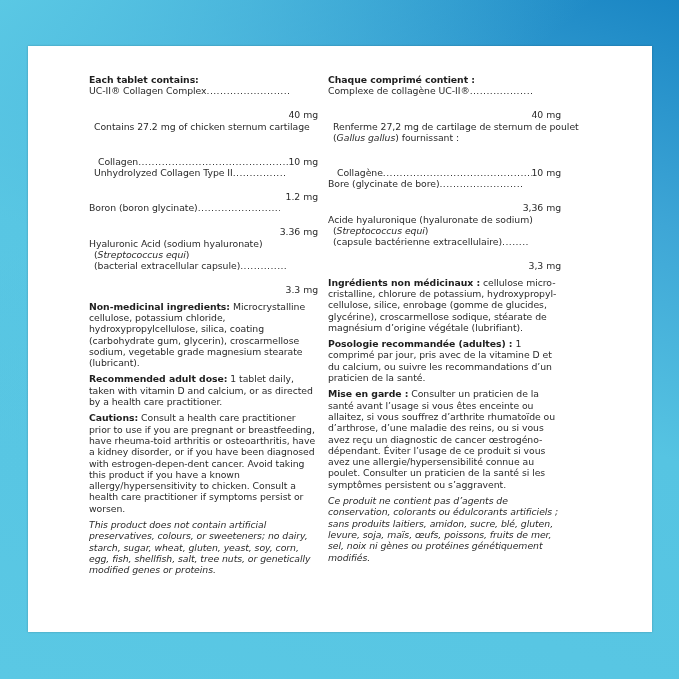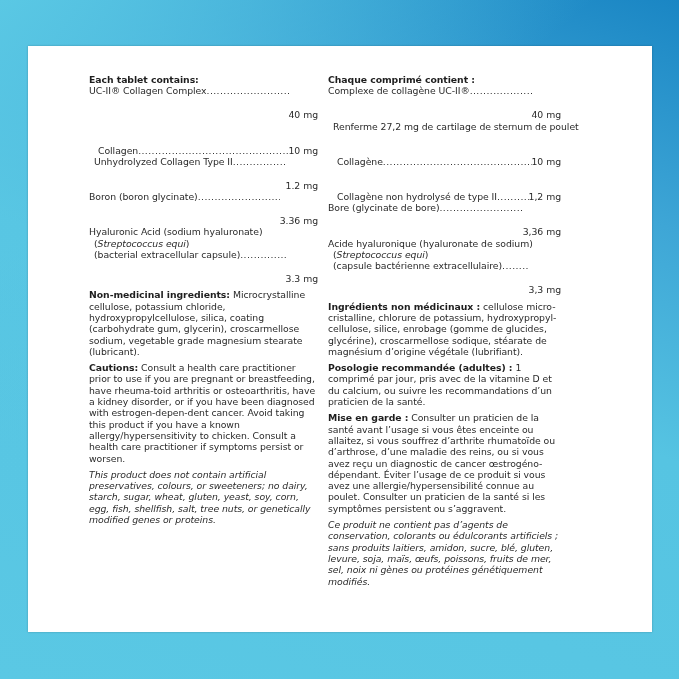--- a/index.html
+++ b/index.html
@@ -45,20 +45,21 @@
 <div class="panel"></div>
 
 <div class="col en">
   <div class="sec">
     <div class="h">Each tablet contains:</div>
     <div class="row">
       <span class="lbl">UC-II® Collagen Complex</span>
         <span class="dots"></span>
         <span class="val">40 mg</span>
     </div>
+    <div class="line i1">Contains 27.2 mg of chicken sternum cartilage</div>
     <div class="row i2">
       <span class="lbl">Collagen</span>
         <span class="dots"></span>
         <span class="val">10 mg</span>
     </div>
     <div class="row i1">
       <span class="lbl">Unhydrolyzed Collagen Type II</span>
         <span class="dots"></span>
         <span class="val">1.2 mg</span>
     </div>
@@ -70,42 +71,39 @@
     <div class="line">Hyaluronic Acid (sodium hyaluronate)</div>
     <div class="line i1"><span>(</span><span class="it">Streptococcus equi</span><span>)</span></div>
     <div class="row i1">
       <span class="lbl">(bacterial extracellular capsule)</span>
         <span class="dots"></span>
         <span class="val">3.3 mg</span>
     </div>
   </div>
 
   <p class="sec"><span class="h">Non-medicinal ingredients:</span> <span>Microcrystalline cellulose, potassium chloride, hydroxypropylcellulose, silica, coating (carbohydrate gum, glycerin), croscarmellose sodium, vegetable grade magnesium stearate (lubricant).</span></p>
+  <p class="sec"><span class="h">Recommended adult dose:</span> <span>1 tablet daily, taken with vitamin D and calcium, or as directed by a health care practitioner.</span></p>
   <p class="sec"><span class="h">Cautions:</span> <span>Consult a health care practitioner prior to use if you are pregnant or breastfeeding, have rheuma-toid arthritis or osteoarthritis, have a kidney disorder, or if you have been diagnosed with estrogen-depen-dent cancer. Avoid taking this product if you have a known allergy/hypersensitivity to chicken. Consult a health care practitioner if symptoms persist or worsen.</span></p>
   <p class="sec it">This product does not contain artificial preservatives, colours, or sweeteners; no dairy, starch, sugar, wheat, gluten, yeast, soy, corn, egg, fish, shellfish, salt, tree nuts, or genetically modified genes or proteins.</p>
 </div>
 
 <div class="col fr">
   <div class="sec">
     <div class="h">Chaque comprimé contient :</div>
     <div class="row">
       <span class="lbl">Complexe de collagène UC-II®</span>
         <span class="dots"></span>
         <span class="val">40 mg</span>
     </div>
     <div class="line i1">Renferme 27,2 mg de cartilage de sternum de poulet</div>
+    <div class="line i1"><span>(</span><span class="it">Gallus gallus</span><span>) fournissant :</span></div>
     <div class="row i2">
       <span class="lbl">Collagène</span>
         <span class="dots"></span>
         <span class="val">10 mg</span>
-    </div>
-    <div class="row i2">
-      <span class="lbl">Collagène non hydrolysé de type II</span>
-        <span class="dots"></span>
-        <span class="val">1,2 mg</span>
     </div>
     <div class="row">
       <span class="lbl">Bore (glycinate de bore)</span>
         <span class="dots"></span>
         <span class="val">3,36 mg</span>
     </div>
     <div class="line">Acide hyaluronique (hyaluronate de sodium)</div>
     <div class="line i1"><span>(</span><span class="it">Streptococcus equi</span><span>)</span></div>
     <div class="row i1">
       <span class="lbl">(capsule bactérienne extracellulaire)</span>

